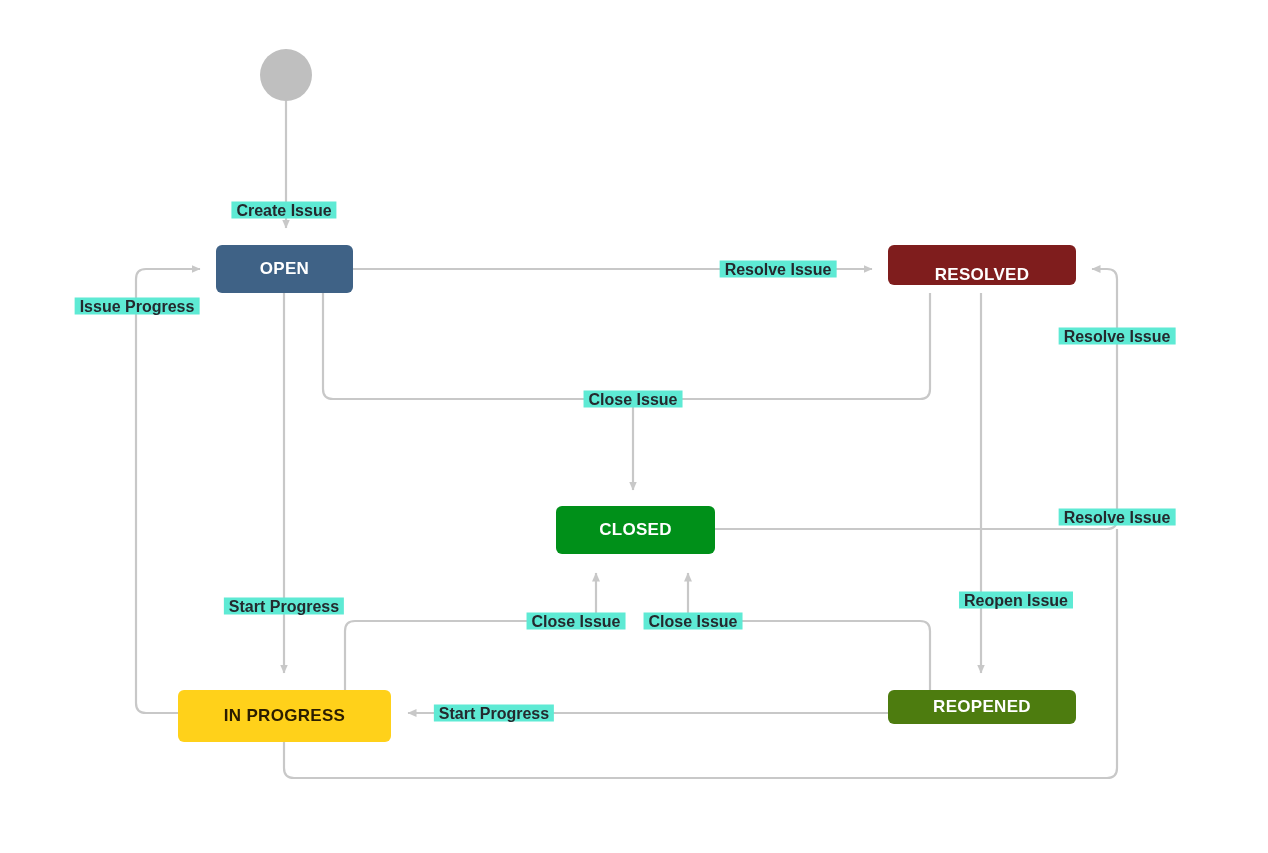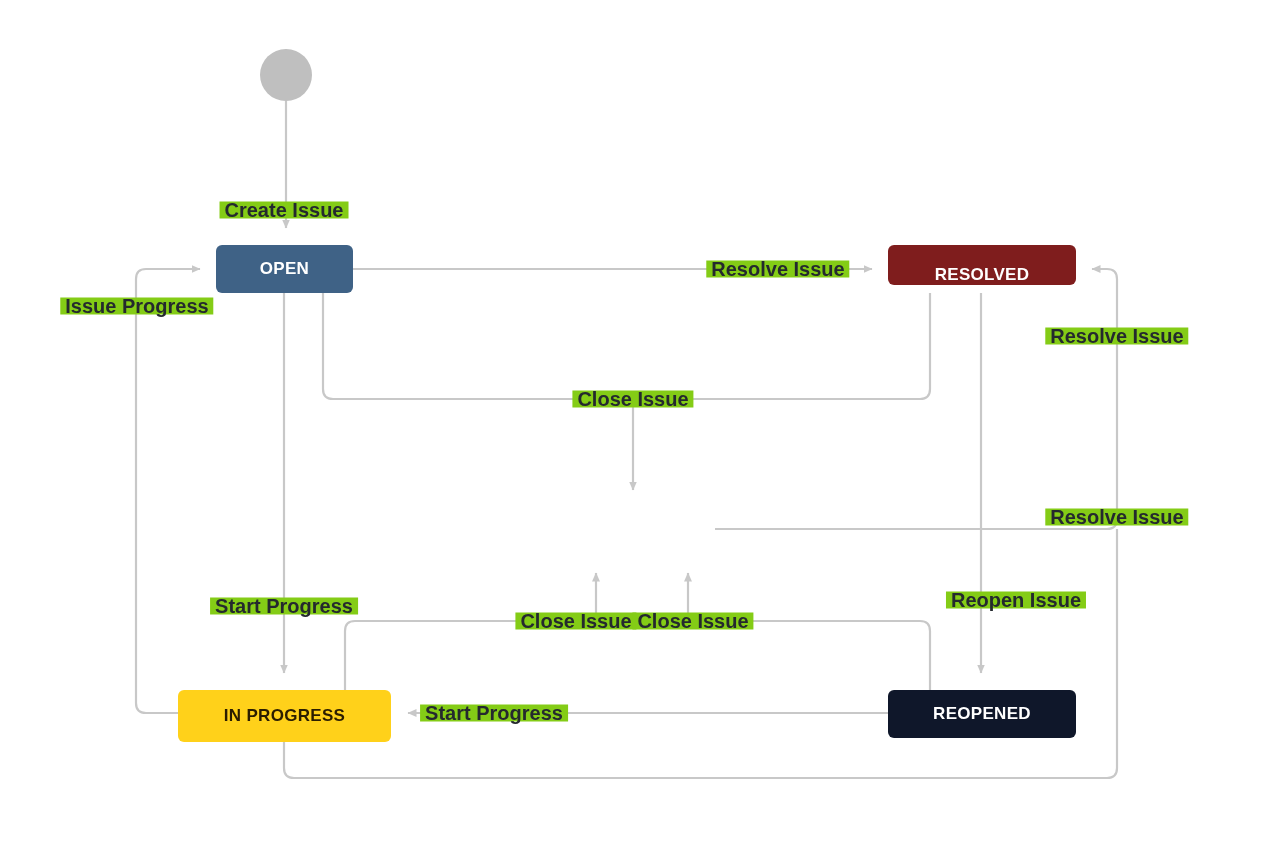--- a/index.html
+++ b/index.html
@@ -31,25 +31,25 @@
     justify-content: center;
     border-radius: 6px;
     font-weight: bold;
     font-size: 17px;
     letter-spacing: 0.3px;
     box-sizing: border-box;
     white-space: nowrap;
   }
   .edge-label {
     position: absolute;
-    font-size: 20px;
+    font-size: 16px;
     font-weight: bold;
     color: #24292e;
     white-space: nowrap;
-    background: #84cc16;
+    background: #5eead4;
     padding: 0 5px;
     line-height: 17px;
     transform: translate(-50%, -50%);
   }
   .start-node {
     position: absolute;
     border-radius: 50%;
   }
 </style>
 </head>
@@ -97,26 +97,29 @@
   <div class="start-node" style="left:260px; top:49px; width:52px; height:52px; background:#bfbfbf;"></div>
 
   <div class="node" style="left:216px; top:245px; width:137px; height:48px; background:#3f6286; color:#ffffff;">
     <span>OPEN</span>
   </div>
 
   <div class="node" style="left:888px; top:245px; width:188px; height:40px; background:#7f1d1d; color:#ffffff;align-items:flex-end;">
     <span>RESOLVED</span>
   </div>
 
+  <div class="node" style="left:556px; top:506px; width:159px; height:48px; background:#009019; color:#ffffff;">
+    <span>CLOSED</span>
+  </div>
 
   <div class="node" style="left:178px; top:690px; width:213px; height:52px; background:#ffd11a; color:#2b1d00;">
     <span>IN PROGRESS</span>
   </div>
 
-  <div class="node" style="left:888px; top:690px; width:188px; height:48px; background:#0f172a; color:#ffffff;">
+  <div class="node" style="left:888px; top:690px; width:188px; height:34px; background:#4d7c0f; color:#ffffff;">
     <span>REOPENED</span>
   </div>
 
   <div class="edge-label" style="left:284px; top:210px;">Create Issue</div>
 
   <div class="edge-label" style="left:137px; top:306px;">Issue Progress</div>
 
   <div class="edge-label" style="left:778px; top:269px;">Resolve Issue</div>
 
   <div class="edge-label" style="left:633px; top:399px;">Close Issue</div>

